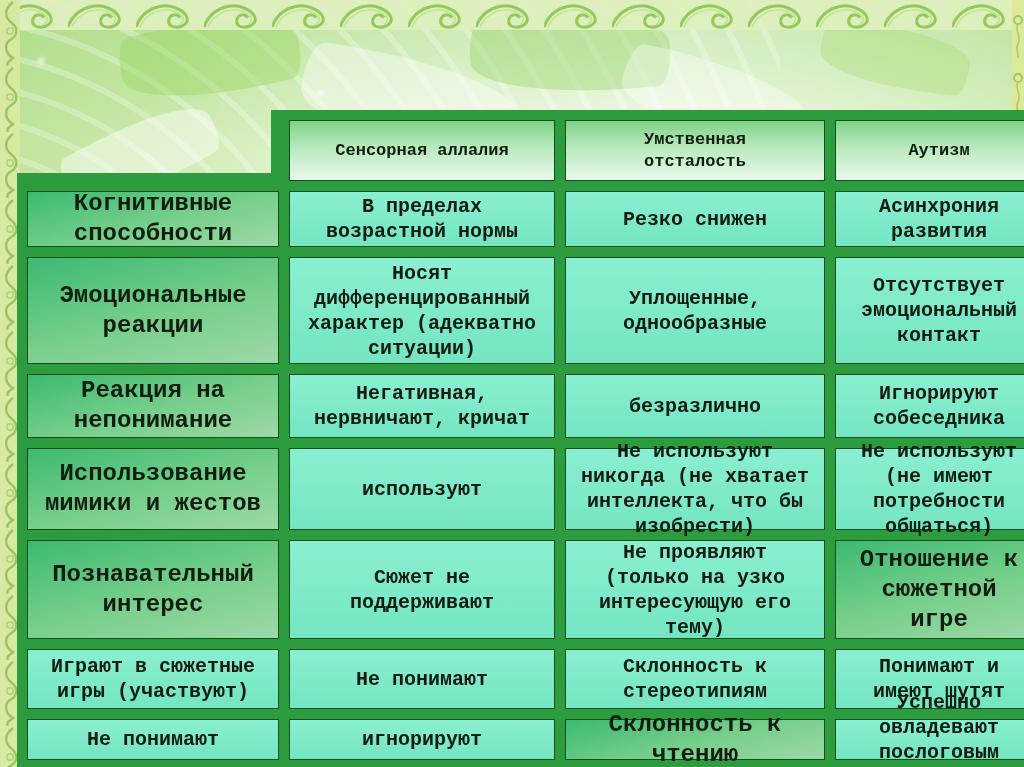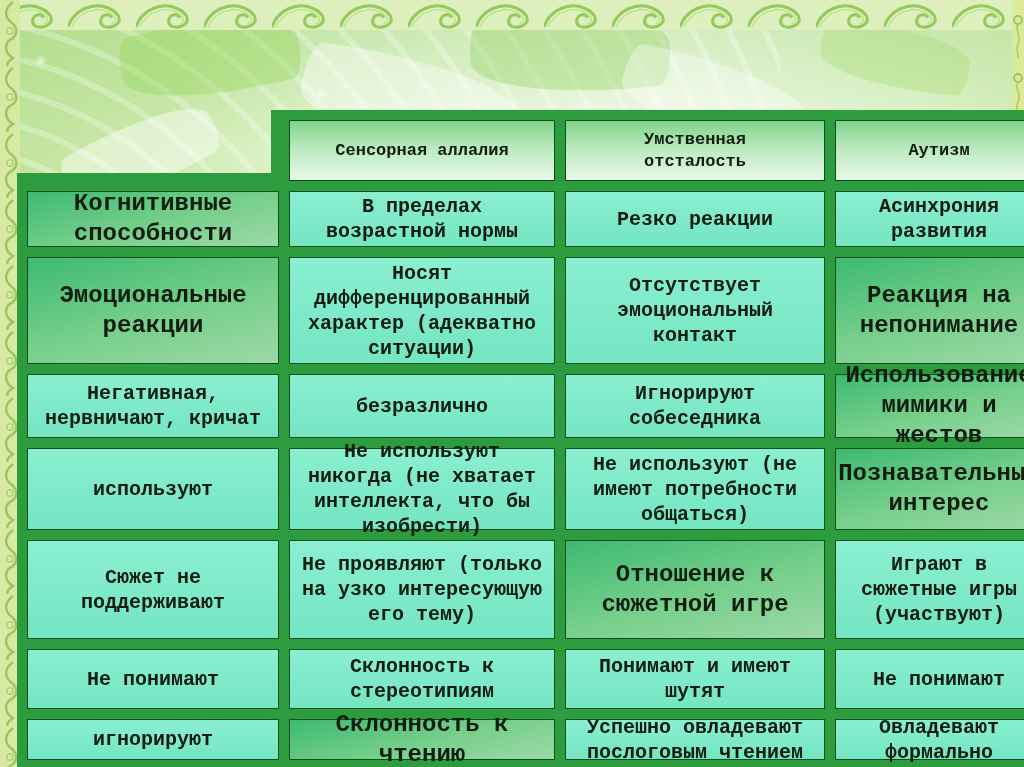--- a/index.html
+++ b/index.html
@@ -137,25 +137,26 @@
 
   <div class="grid">
 
     <div class="cell corner"></div>
     <div class="cell colhead">Сенсорная аллалия</div>
     <div class="cell colhead">Умственная отсталость</div>
     <div class="cell colhead">Аутизм</div>
 
     <div class="cell rowhead">Когнитивные способности</div>
     <div class="cell data">В пределах возрастной нормы</div>
-    <div class="cell data">Резко реакции</div>
+    <div class="cell data">Резко снижен</div>
     <div class="cell data">Асинхрония развития</div>
 
     <div class="cell rowhead">Эмоциональные реакции</div>
     <div class="cell data">Носят дифференцированный характер (адекватно ситуации)</div>
+    <div class="cell data">Уплощенные, однообразные</div>
     <div class="cell data">Отсутствует эмоциональный контакт</div>
 
     <div class="cell rowhead">Реакция на непонимание</div>
     <div class="cell data">Негативная, нервничают, кричат</div>
     <div class="cell data">безразлично</div>
     <div class="cell data">Игнорируют собеседника</div>
 
     <div class="cell rowhead">Использование мимики и жестов</div>
     <div class="cell data">используют</div>
     <div class="cell data">Не используют никогда (не хватает интеллекта, что бы изобрести)</div>

